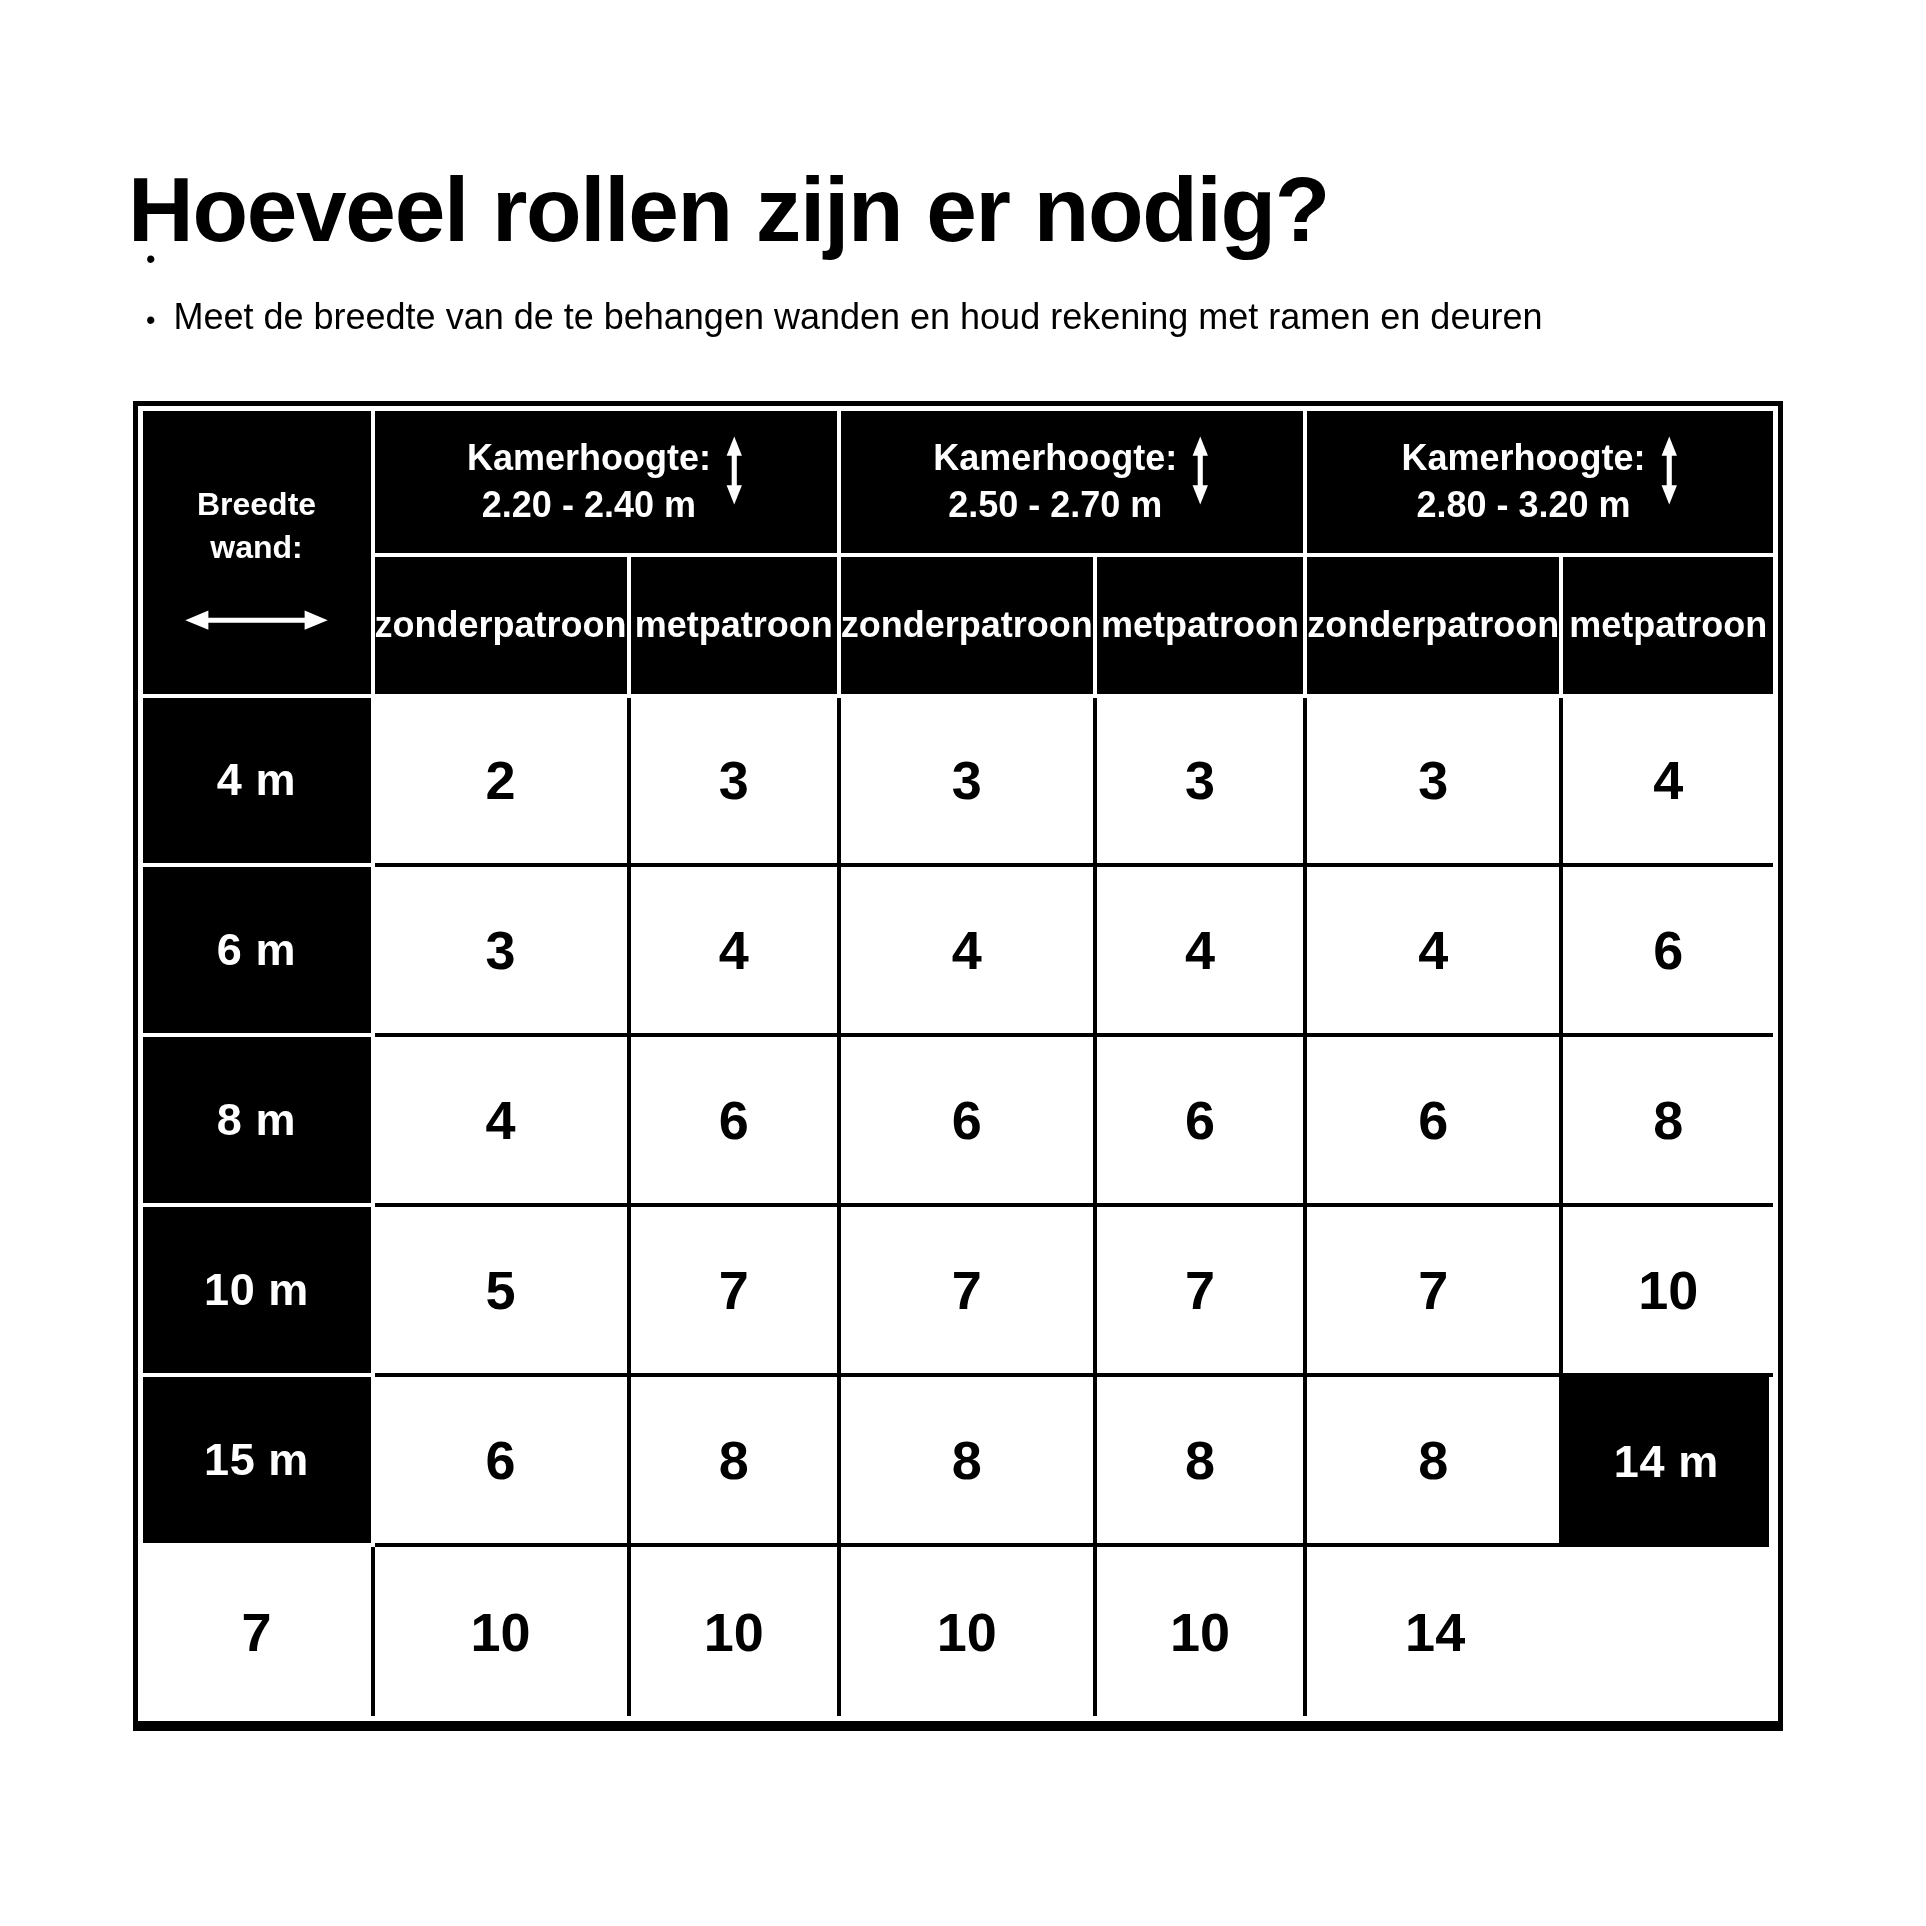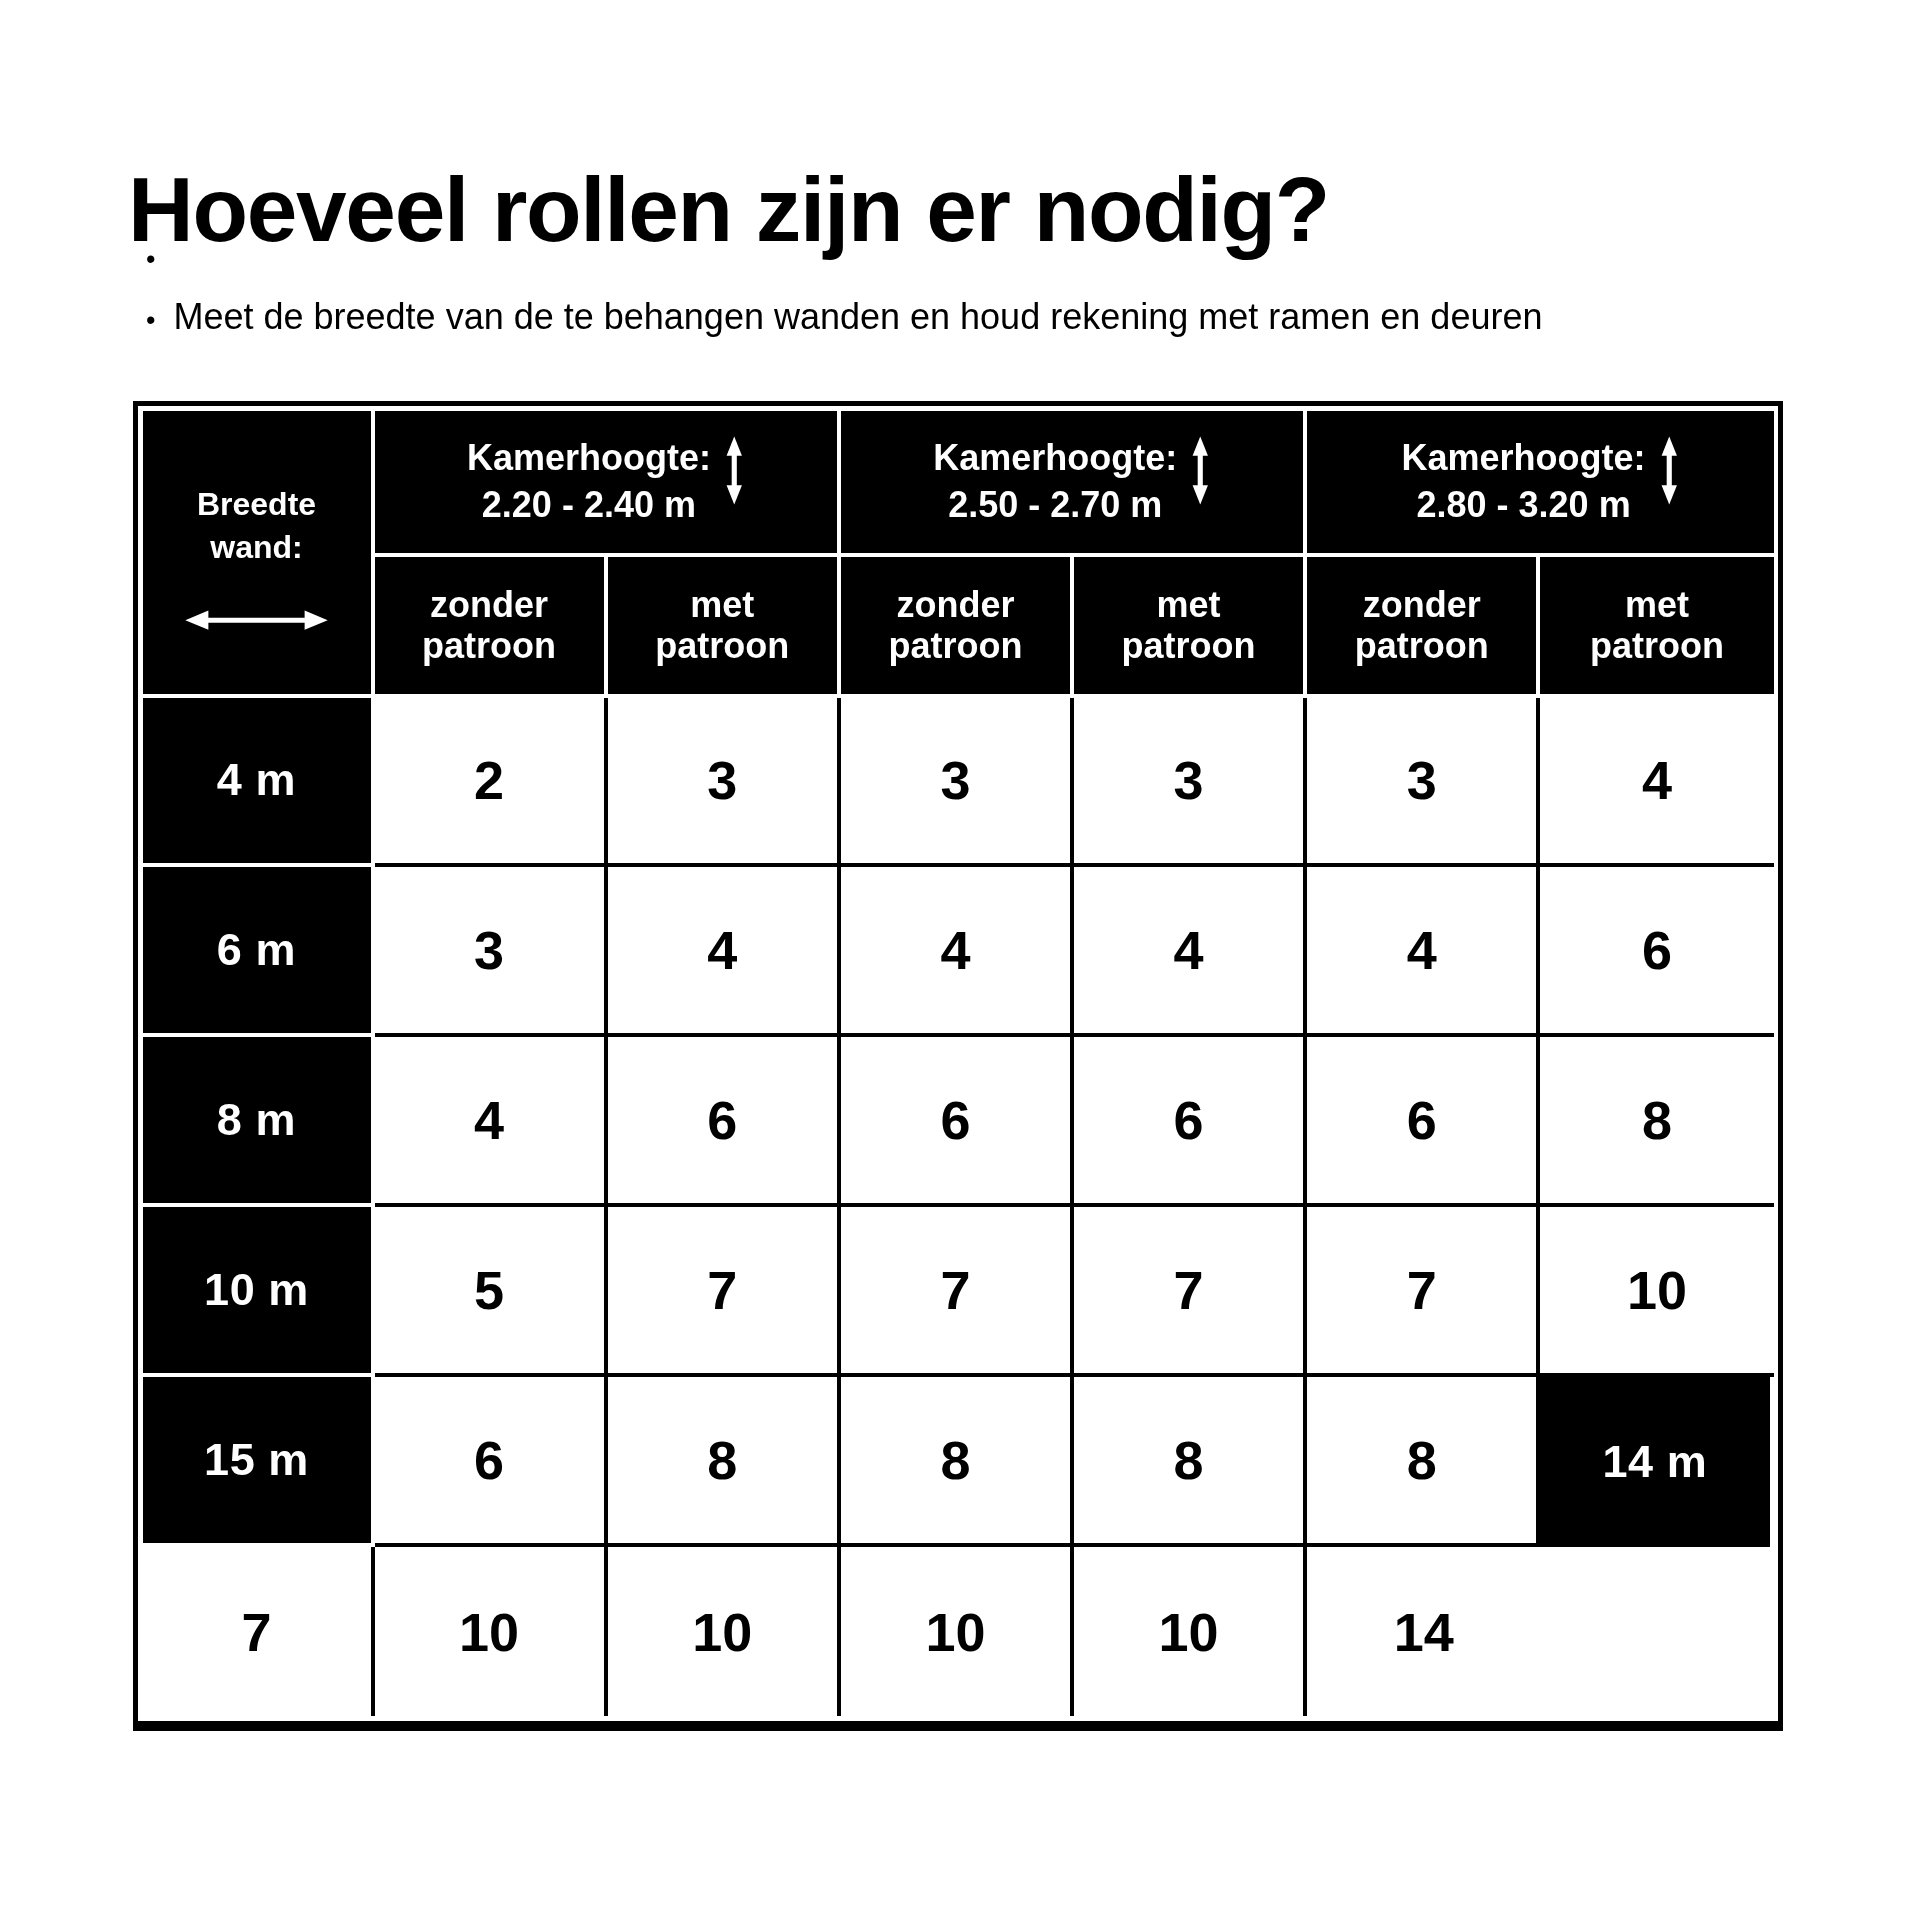--- a/index.html
+++ b/index.html
@@ -34,21 +34,21 @@
   .bbw{border-bottom:4.5px solid #fff;}
   .brk{border-right:4.5px solid #000;}
   .bbk{border-bottom:4.5px solid #000;}
   .corner{grid-row:1/3;flex-direction:column;padding-top:11.6px;}
   .corner .ctext{font-size:32px;font-weight:bold;line-height:1.32;}
   .corner svg{margin-top:40px;display:block;}
   .group{grid-column:span 2;}
   .group .gwrap{display:flex;align-items:flex-start;justify-content:center;}
   .group .gtext{font-size:36px;font-weight:bold;line-height:1.28;}
   .group svg{margin-left:13px;display:block;}
-  .sub{flex-direction:column;font-size:36px;font-weight:bold;line-height:1.15;text-align:right;}
+  .sub{flex-direction:row;font-size:36px;font-weight:bold;line-height:1.15;text-align:right;}
   .rowlab{font-size:45px;font-weight:bold;letter-spacing:0.6px;}
   .data{background:#fff;color:#000;font-size:54px;font-weight:bold;}
 </style>
 </head>
 <body>
 
 <h1 class="title">Hoeveel rollen zijn er nodig?</h1>
 
 <div class="bullets">
   <div class="bullet">

